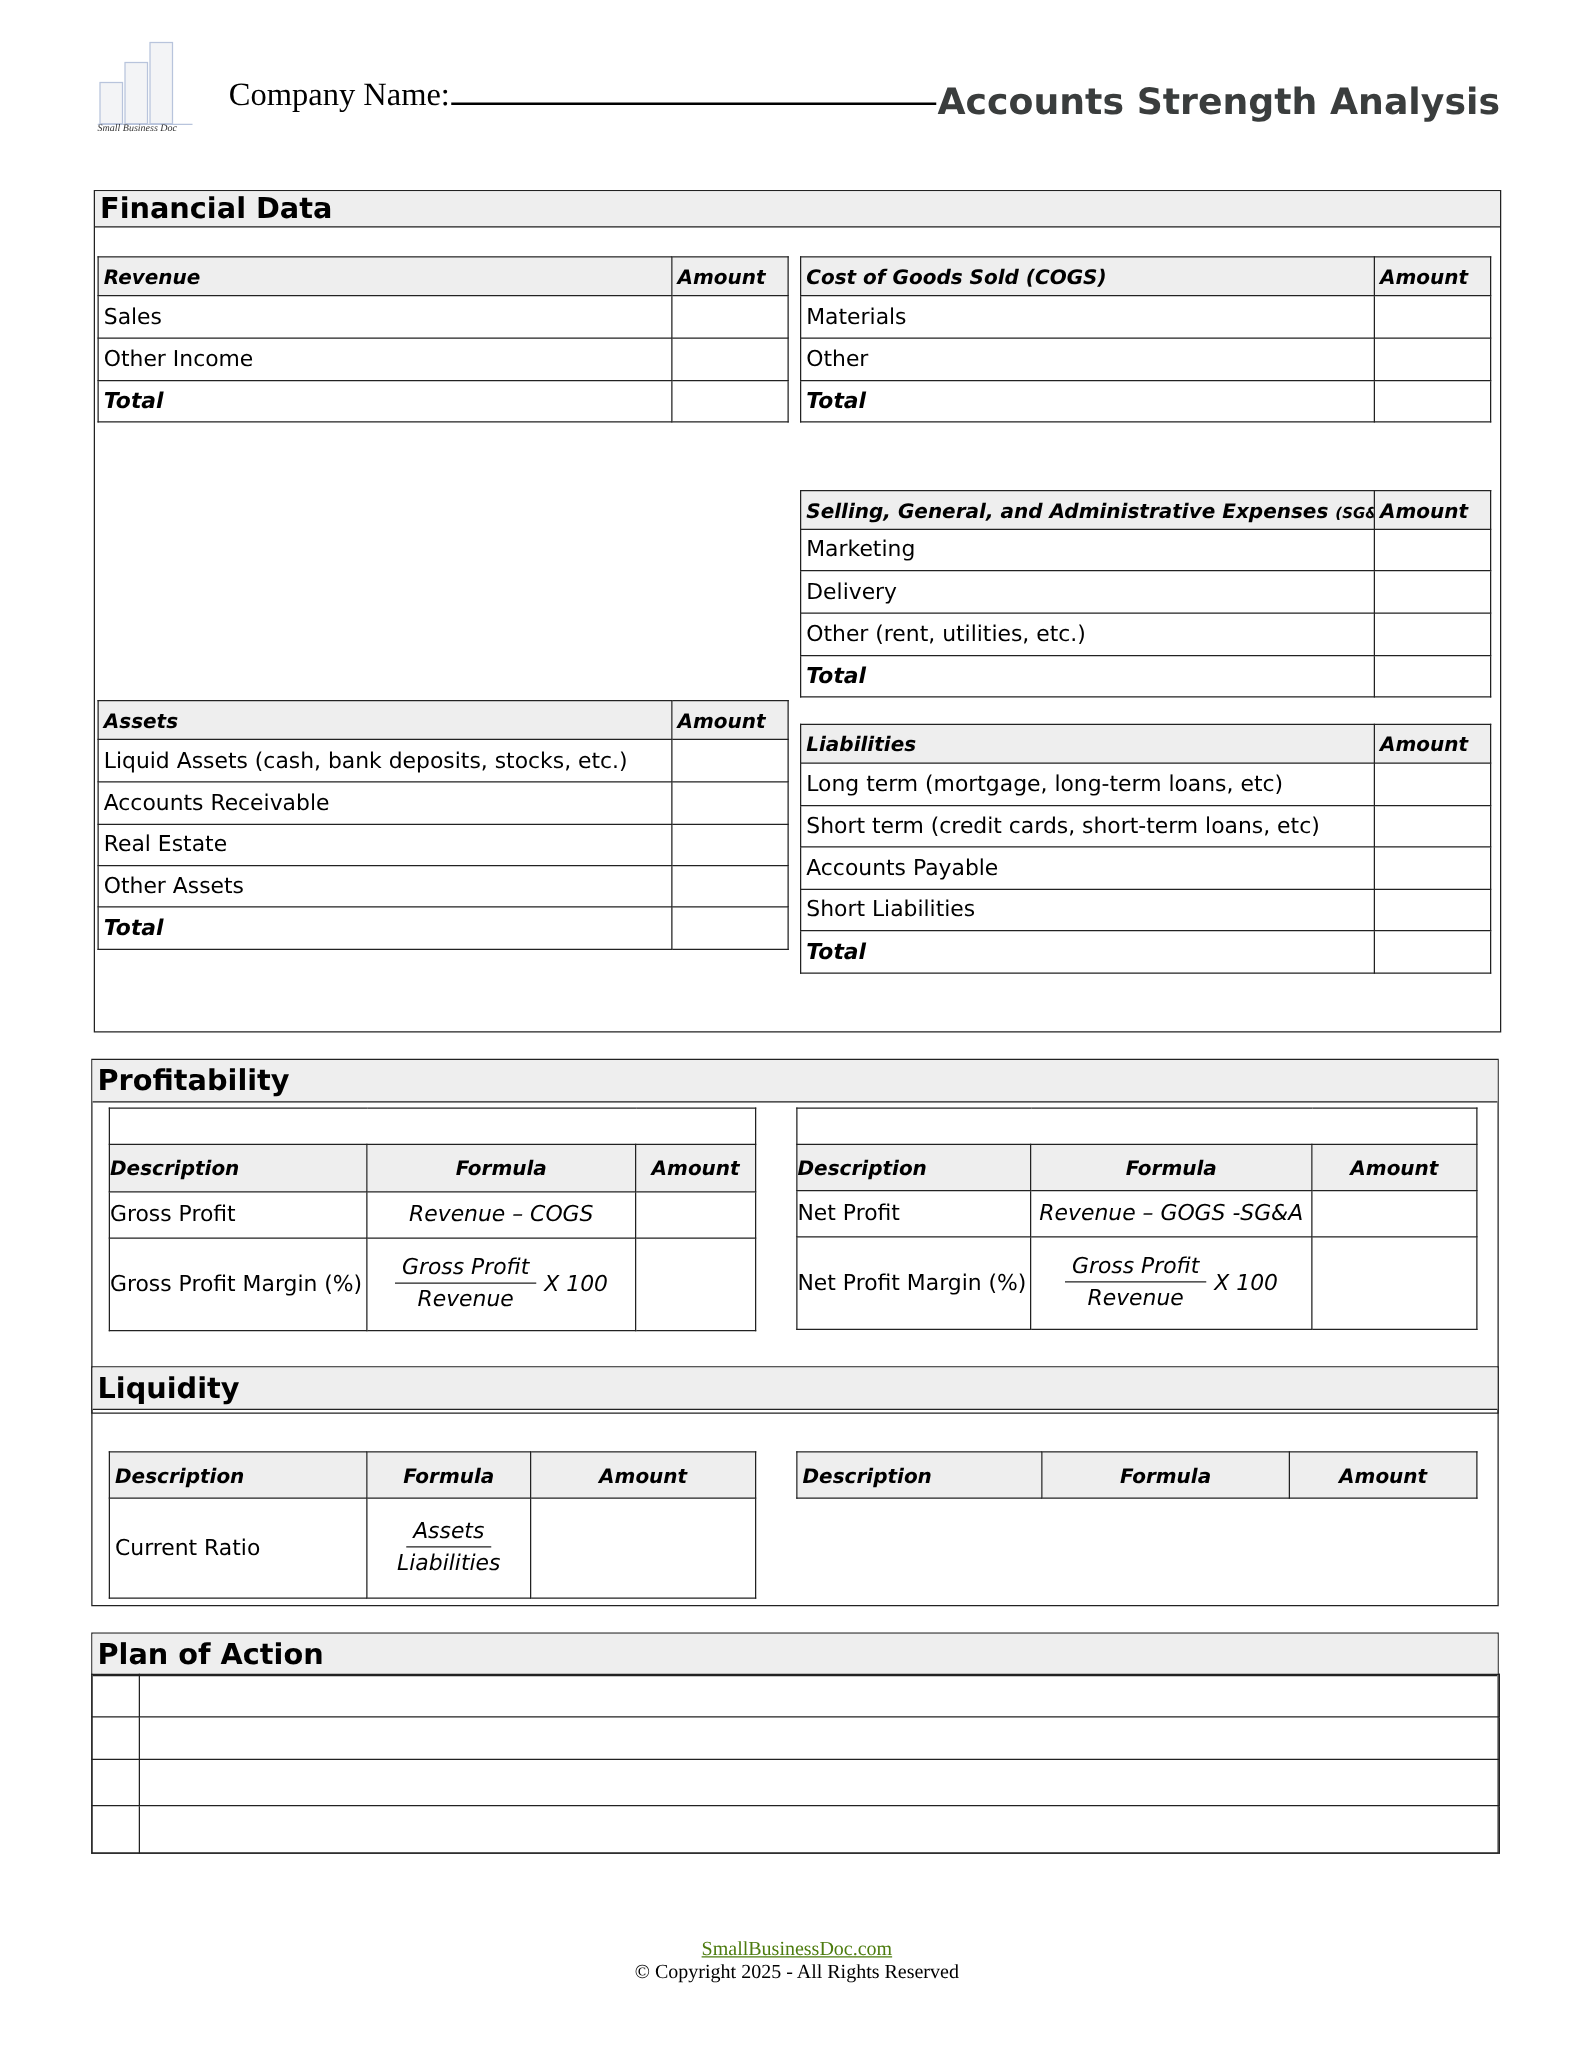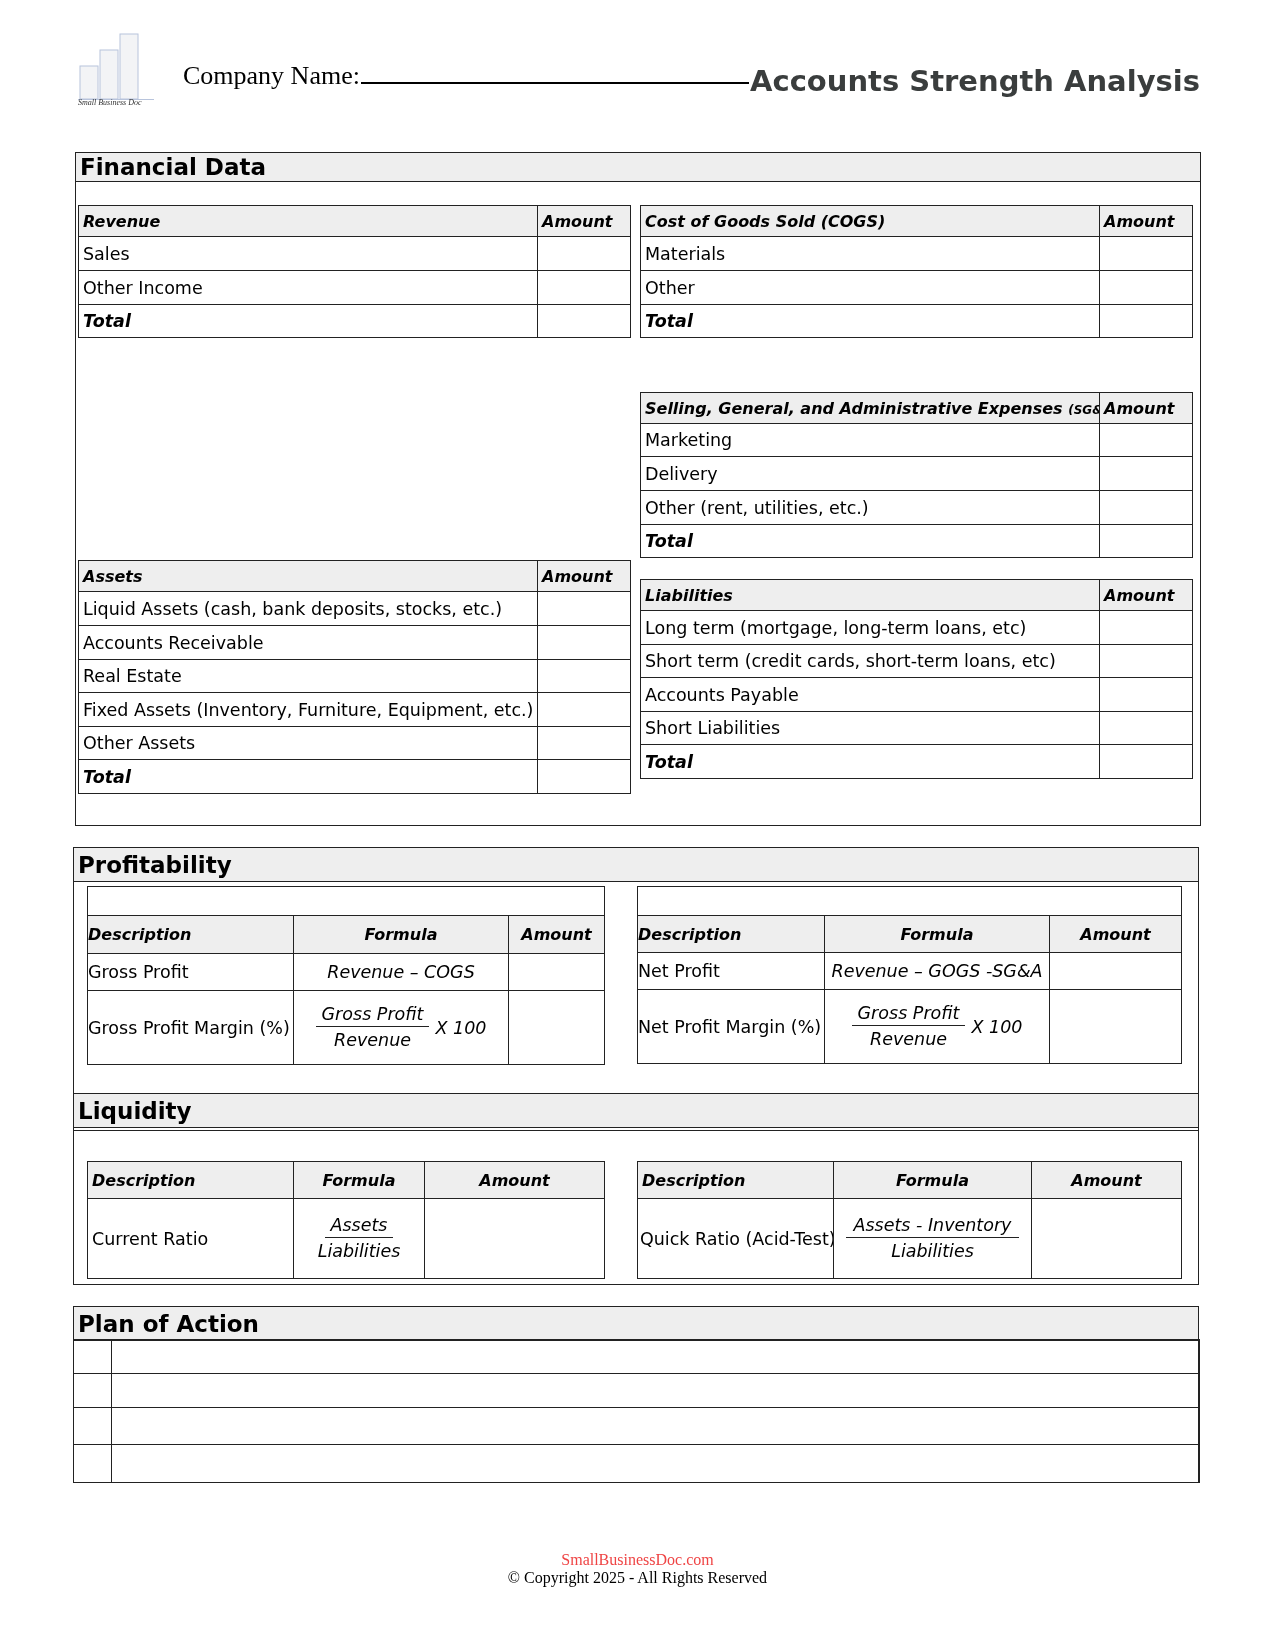--- a/index.html
+++ b/index.html
@@ -26,21 +26,21 @@
   .small-caps { font-size: 12px; }
 
   td.formula { text-align: center; font-style: italic; }
   .frac { display: inline-flex; align-items: center; font-style: italic; }
   .frac .fr { display: inline-flex; flex-direction: column; align-items: center; }
   .frac .num { padding: 0 6px; border-bottom: 1.5px solid #222; line-height: 24px; }
   .frac .den { padding: 0 6px; line-height: 26px; }
   .frac .mult { margin-left: 6px; }
 
   .footer { left: 0; width: 1275px; text-align: center; font-family: "Liberation Serif", serif; font-size: 16px; }
-  .footer a { color: #ef4444; }
+  .footer a { color: #4d7c0f; text-decoration: underline; }
 </style>
 </head>
 <body>
 
 <div class="abs logo">
   <svg width="78" height="78" viewBox="0 0 78 78">
     <rect x="2" y="34" width="18" height="33" fill="#f3f4f6" stroke="#b8c4dc" stroke-width="1"></rect>
     <rect x="22" y="18" width="18" height="49" fill="#f3f4f6" stroke="#b8c4dc" stroke-width="1"></rect>
     <rect x="42" y="2" width="18" height="65" fill="#f3f4f6" stroke="#b8c4dc" stroke-width="1"></rect>
     <line x1="0" y1="67.5" x2="76" y2="67.5" stroke="#b8c4dc" stroke-width="1"></line>
@@ -150,24 +150,20 @@
   <tr style="height:34px">
     <td>Liquid Assets (cash, bank deposits, stocks, etc.)</td>
     <td></td>
   </tr>
   <tr style="height:34px">
     <td>Accounts Receivable</td>
     <td></td>
   </tr>
   <tr style="height:33px">
     <td>Real Estate</td>
-    <td></td>
-  </tr>
-  <tr style="height:34px">
-    <td>Fixed Assets (Inventory, Furniture, Equipment, etc.)</td>
     <td></td>
   </tr>
   <tr style="height:33px">
     <td>Other Assets</td>
     <td></td>
   </tr>
   <tr style="height:34px">
     <td class="total">Total</td>
     <td></td>
   </tr>
@@ -319,32 +315,20 @@
       <col style="width:196px">
       <col style="width:198px">
       <col style="width:150px">
     </colgroup>
   <tbody>
       <tr style="height:37px">
     <th>Description</th>
     <th class="center">Formula</th>
     <th class="center">Amount</th>
   </tr>
-  <tr style="height:80px">
-    <td style="padding-left:2px">Quick Ratio (Acid-Test)</td>
-    <td class="formula">
-      <span class="frac">
-        <span class="fr">
-              <span class="num" style="padding:0 8px">Assets - Inventory</span>
-              <span class="den">Liabilities</span>
-            </span>
-      </span>
-    </td>
-    <td></td>
-  </tr>
 </tbody>
   </table>
 
 <div class="abs section" style="left:73px; top:1306px; width:1126px; height:177px;">
   <div class="section-head" style="height:34px;">Plan of Action</div>
 </div>
 <table class="grid" style="left:73px; top:1339px; width:1126px;">
   <colgroup>
       <col style="width:38px">
       <col style="width:1088px">

